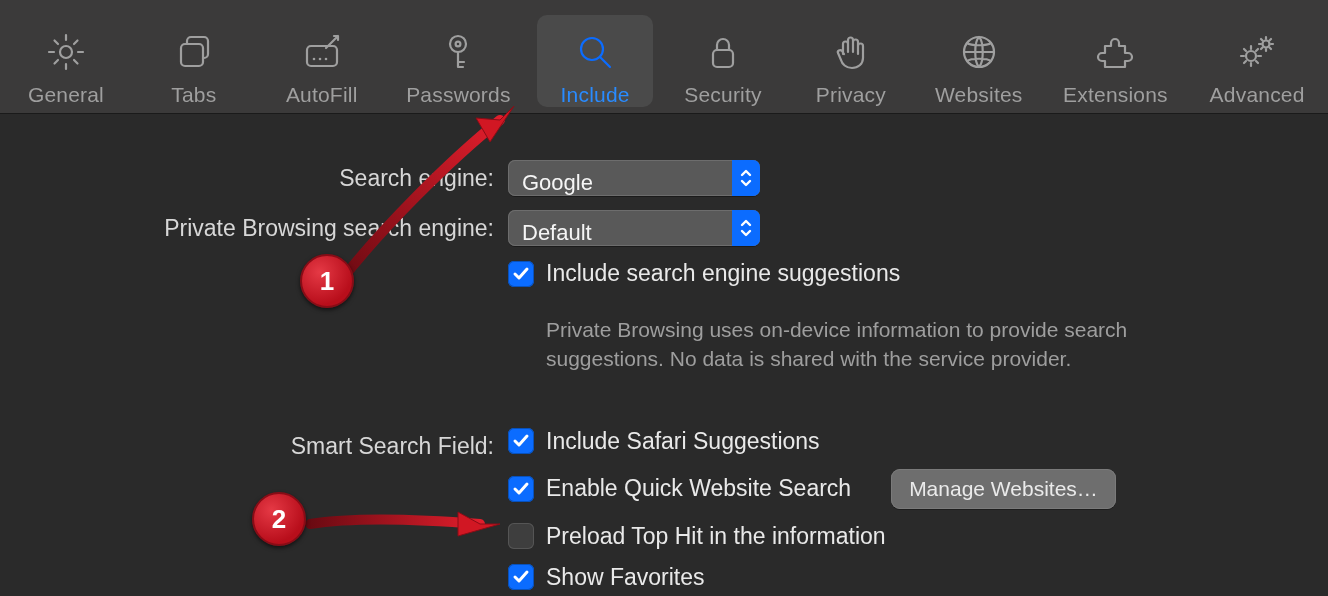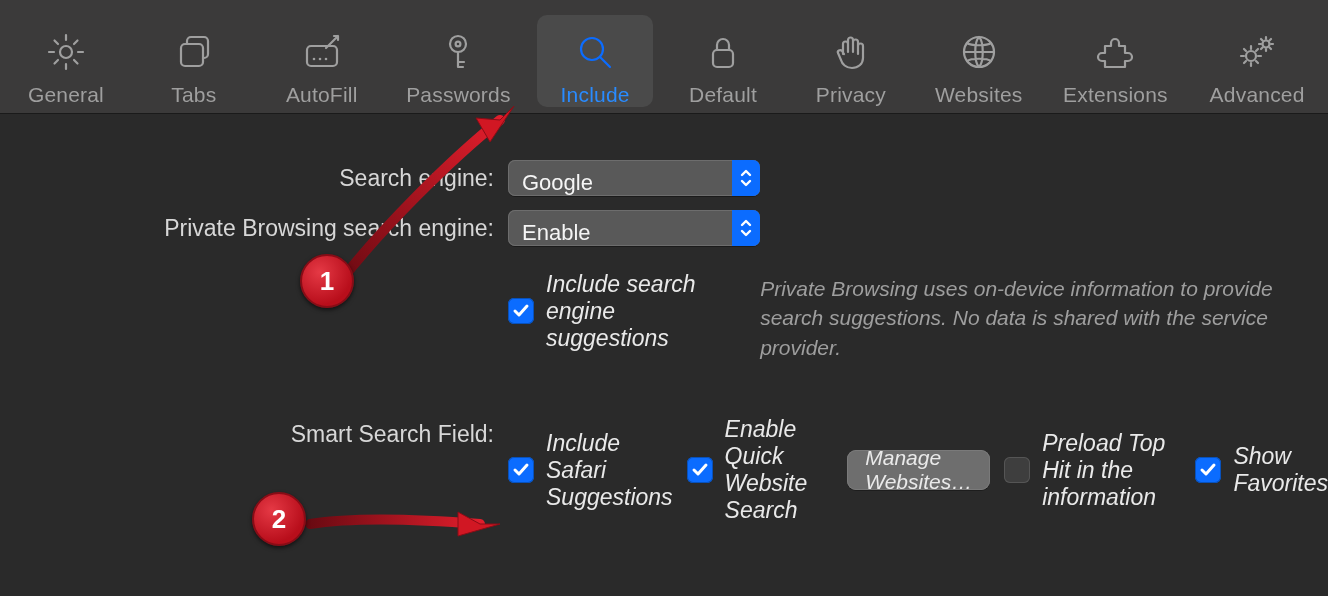--- a/index.html
+++ b/index.html
@@ -113,21 +113,21 @@
 
   .btn{
     height:40px;padding:16px 18px;border-radius:9px;
     background:var(--btn-bg);color:var(--btn-text);font-size:21px;
     display:inline-flex;align-items:center;justify-content:center;
     box-shadow:0 1px 0 rgba(0,0,0,.3), inset 0 0 0 1px #7a7a7a;
     cursor:default;margin-left:28px;
   }
 
   
-  .stack{display:flex;flex-direction:row;gap:14px;font-style:italic;}
+  .stack{display:flex;flex-direction:column;gap:14px;}
 
   
   .annot{position:absolute;left:0;top:114px;right:0;bottom:0;pointer-events:none;}
   .badge{
     position:absolute;width:54px;height:54px;border-radius:50%;
     background:radial-gradient(circle at 35% 32%, #e53945 0%, #b80e1b 70%);
     border:2px solid var(--marker-border);
     color:#fff;display:flex;align-items:center;justify-content:center;
     font-size:26px;font-weight:600;box-shadow:0 2px 4px rgba(0,0,0,.6);
   }
@@ -187,21 +187,21 @@
     </span>
     <span class="tlabel" data-name="tab-label">Include</span>
   </div>
   <div class="tool" data-name="tab-security">
     <span class="ticon" data-name="lock-icon">
       <svg viewBox="0 0 40 40">
           <rect x="10" y="18" width="20" height="17" rx="4"></rect>
           <path d="M14 18v-5a6 6 0 0 1 12 0v5"></path>
         </svg>
     </span>
-    <span class="tlabel" data-name="tab-label">Default</span>
+    <span class="tlabel" data-name="tab-label">Security</span>
   </div>
   <div class="tool" data-name="tab-privacy">
     <span class="ticon" data-name="hand-icon">
       <svg viewBox="0 0 40 40">
           <path d="M12 22V12a2.5 2.5 0 0 1 5 0V20M17 20V8a2.5 2.5 0 0 1 5 0V20M22 20V10a2.5 2.5 0 0 1 5 0V22M27 22v-8a2.5 2.5 0 0 1 5 0v12c0 6-5 10-11 10s-10-4-11-8l-3-7c-1-2 2-4 4-2l2 3"></path>
         </svg>
     </span>
     <span class="tlabel" data-name="tab-label">Privacy</span>
   </div>
   <div class="tool" data-name="tab-websites">
@@ -245,21 +245,21 @@
           <svg viewBox="0 0 14 18">
               <path d="M3 6 7 2l4 4M3 12l4 4 4-4"></path>
             </svg>
         </span>
       </div>
     </div>
 
     <div class="lbl" data-name="label-private-engine">Private Browsing search engine:</div>
     <div>
       <div class="popup" data-name="private-engine-select">
-        <span data-name="select-value">Enable</span>
+        <span data-name="select-value">Default</span>
         <span class="arrows" data-name="select-stepper-icon">
           <svg viewBox="0 0 14 18">
               <path d="M3 6 7 2l4 4M3 12l4 4 4-4"></path>
             </svg>
         </span>
       </div>
     </div>
 
     <div></div>
     <div class="stack">

